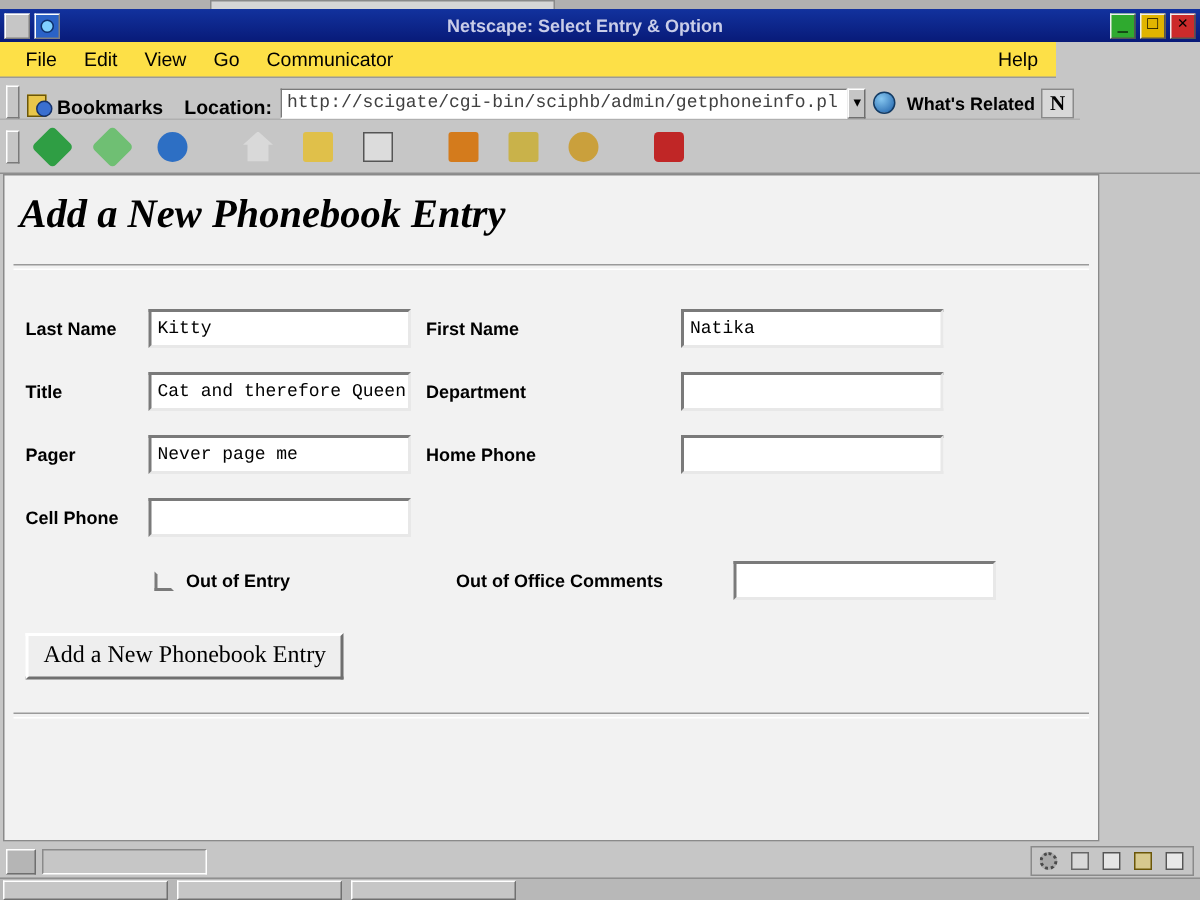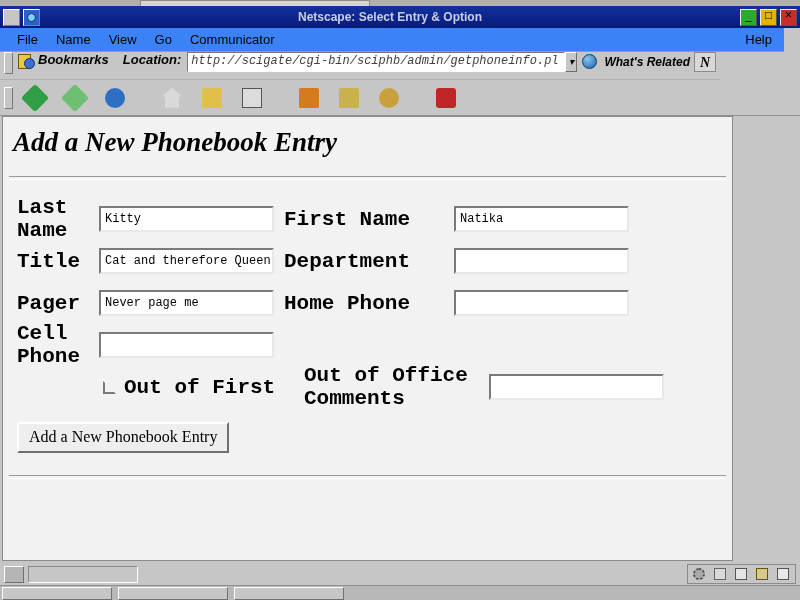--- a/index.html
+++ b/index.html
@@ -111,22 +111,22 @@
     text-align: center;
     font-size: 12px;
     color: #000;
     font-family: "Liberation Sans", sans-serif;
   }
 
   
   .menubar {
     position: absolute;
     left: 0; top: 28px;
-    width: 784px; height: 24px;
-    background: #3b82f6;
+    width: 704px; height: 24px;
+    background: #fde047;
     border-bottom: 1px solid #9a9a9a;
     display: flex;
     align-items: center;
     padding: 0 8px;
     box-sizing: border-box;
   }
   .menu-item {
     padding: 2px 9px;
     font-size: 13px;
     color: #000;
@@ -136,25 +136,24 @@
     padding-right: 4px;
   }
 
   
   .locbar {
     position: absolute;
     left: 0; top: 52px;
     width: 720px; height: 28px;
     background: #c6c6c6;
     display: flex;
-    align-items: flex-start;
+    align-items: flex-end;
     padding: 0 4px;
     box-sizing: border-box;
     border-bottom: 1px solid #b0b0b0;
-    font-style: italic;
   }
   .grip {
     width: 7px; height: 20px;
     background: #c6c6c6;
     border: 1px solid #fff;
     border-right-color: #7a7a7a;
     border-bottom-color: #7a7a7a;
     margin-right: 3px;
   }
   .bookmark-ico {
@@ -313,23 +312,23 @@
     position: relative;
     padding: 18px 0 0 0;
   }
   .row {
     display: flex;
     align-items: center;
     height: 42px;
     padding-left: 14px;
   }
   .lab {
-    font-family: Liberation Mono, monospace;
+    font-family: Liberation Sans, sans-serif;
     font-weight: bold;
-    font-size: 21px;
+    font-size: 12px;
     color: #000;
   }
   .lab.col1 { width: 82px; }
   .lab.col2 { width: 170px; }
   .field {
     width: 175px;
     height: 26px;
     background: #fff;
     border: 2px solid;
     border-color: #7a7a7a #e8e8e8 #e8e8e8 #7a7a7a;
@@ -465,21 +464,21 @@
           <span class="glyph">□</span>
         </div>
       <div class="tb-sq red">
           <span class="glyph">×</span>
         </div>
     </div>
   </div>
 
   <div class="menubar">
     <div class="menu-item">File</div>
-    <div class="menu-item">Name</div>
+    <div class="menu-item">Edit</div>
     <div class="menu-item">View</div>
     <div class="menu-item">Go</div>
     <div class="menu-item">Communicator</div>
     <div class="menu-item menu-help">Help</div>
   </div>
 
   <div class="locbar">
     <div class="grip"></div>
     <div class="bookmark-ico"></div>
     <div class="loc-label bookmarks">Bookmarks</div>
@@ -557,21 +556,21 @@
         <div class="field"></div>
       </div>
 
       <div class="row">
         <div class="lab col1">Cell Phone</div>
         <div class="field c1-field"></div>
       </div>
 
       <div class="row" style="padding-left:100px;">
         <div class="checkbox"></div>
-        <div class="lab" style="width:180px;">Out of First</div>
+        <div class="lab" style="width:180px;">Out of Entry</div>
         <div class="lab" style="width:180px;">Out of Office Comments</div>
         <div class="field" style="margin-left:5px;"></div>
       </div>
 
       <div class="submit-btn">Add a New Phonebook Entry</div>
 
       <div class="bottom-hr"></div>
     </div>
   </div>
 

